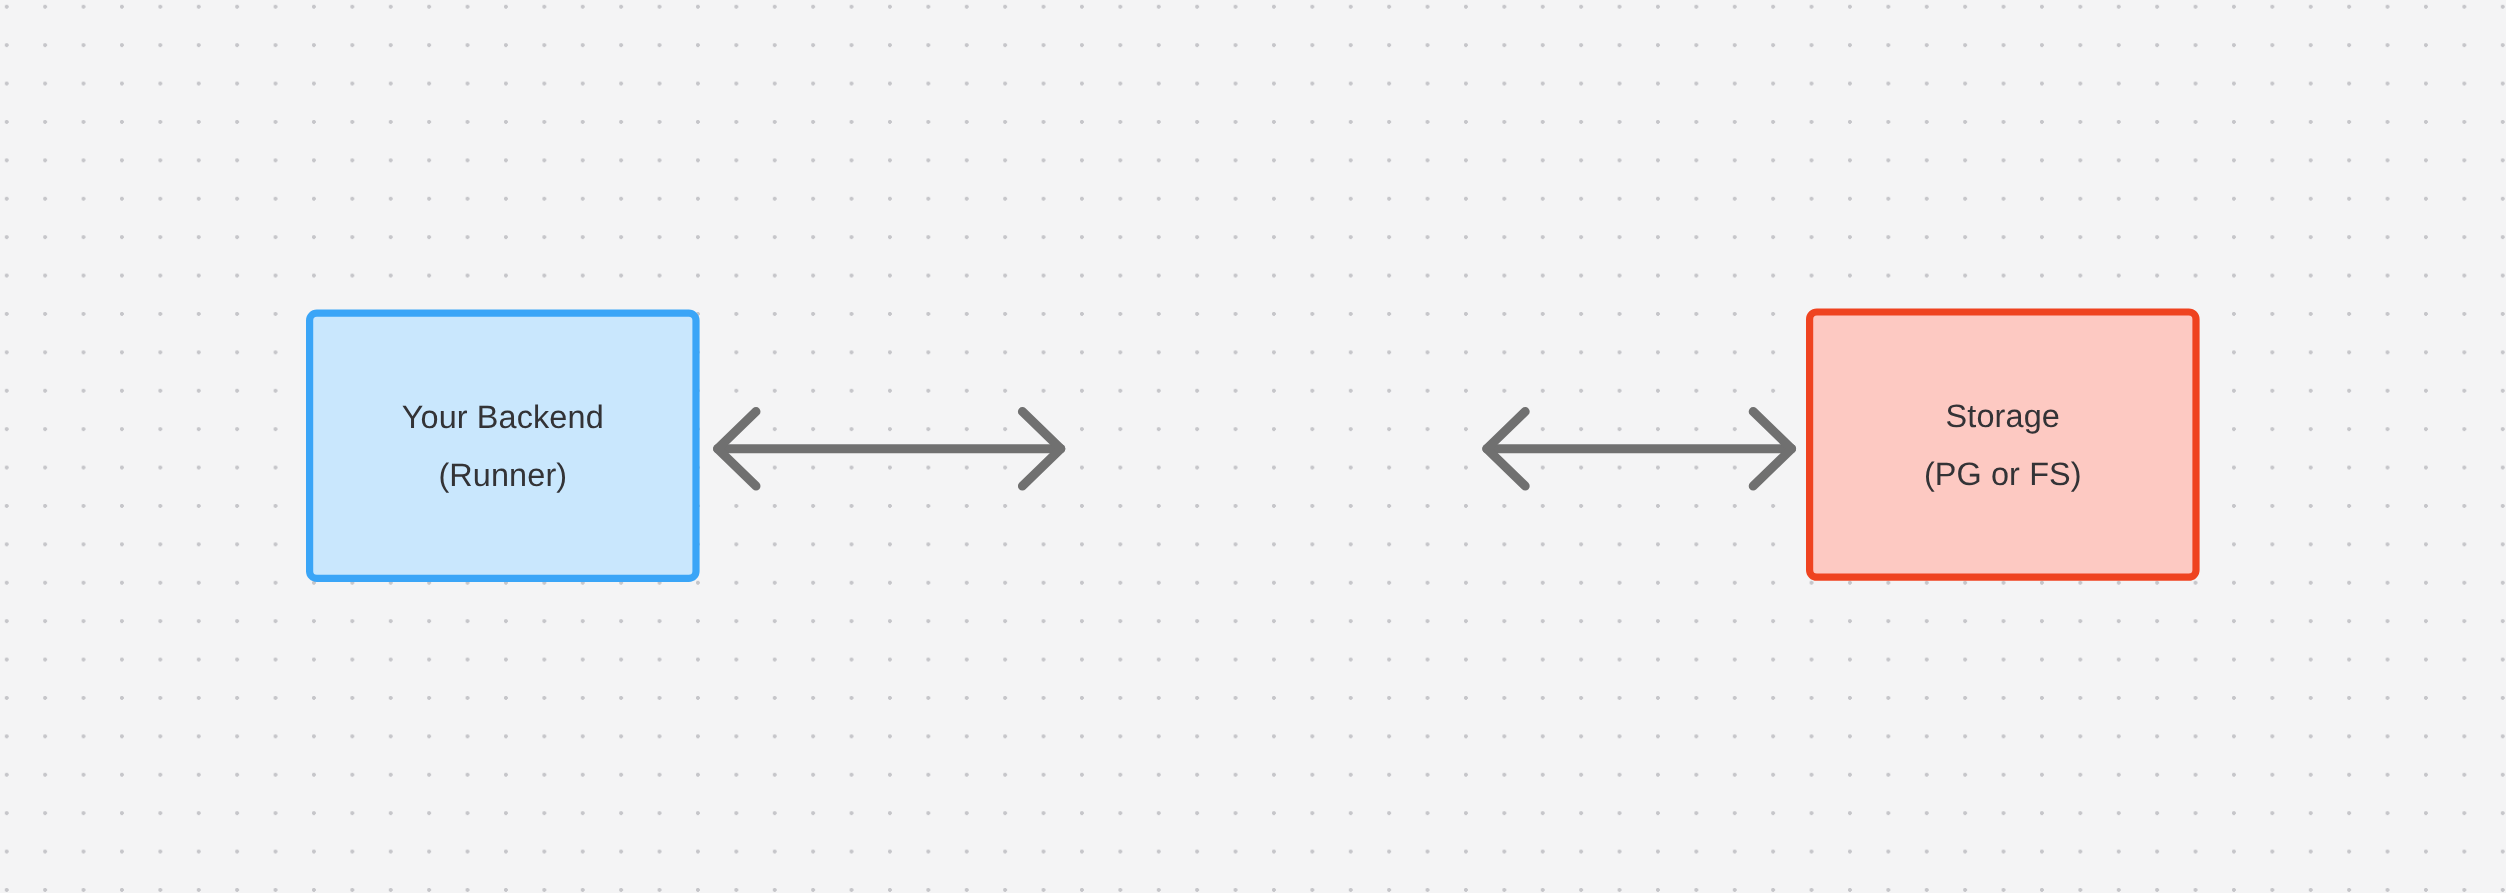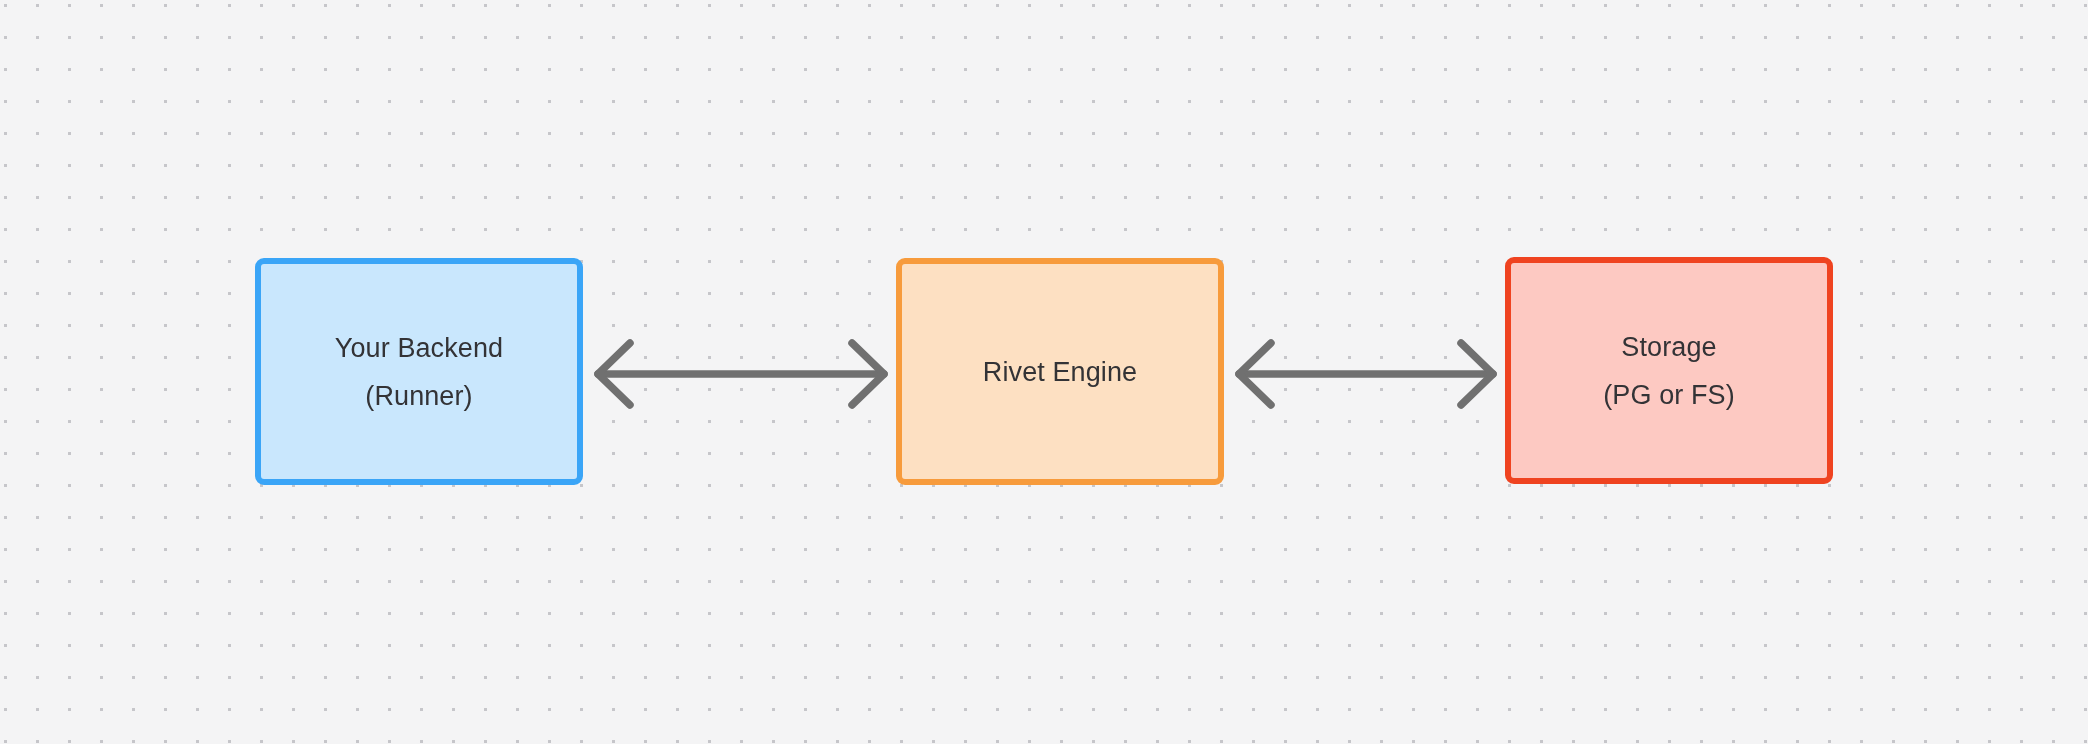--- a/index.html
+++ b/index.html
@@ -82,23 +82,20 @@
 </head>
 <body>
 
 <div id="canvas">
 
   <div class="node" id="node-backend">
     <span class="label">Your Backend
 (Runner)</span>
   </div>
 
-  <div class="node" id="node-engine">
-    <span class="label">Rivet Engine</span>
-  </div>
 
   <div class="node" id="node-storage">
     <span class="label">Storage
 (PG or FS)</span>
   </div>
 
   <div class="connector" id="connector-backend-engine">
     <svg width="298" height="80" viewBox="0 0 298 80">
       <g fill="none" stroke="#707070" stroke-width="7.5" stroke-linecap="round" stroke-linejoin="round">
         <line x1="6" y1="40" x2="292" y2="40"></line>

